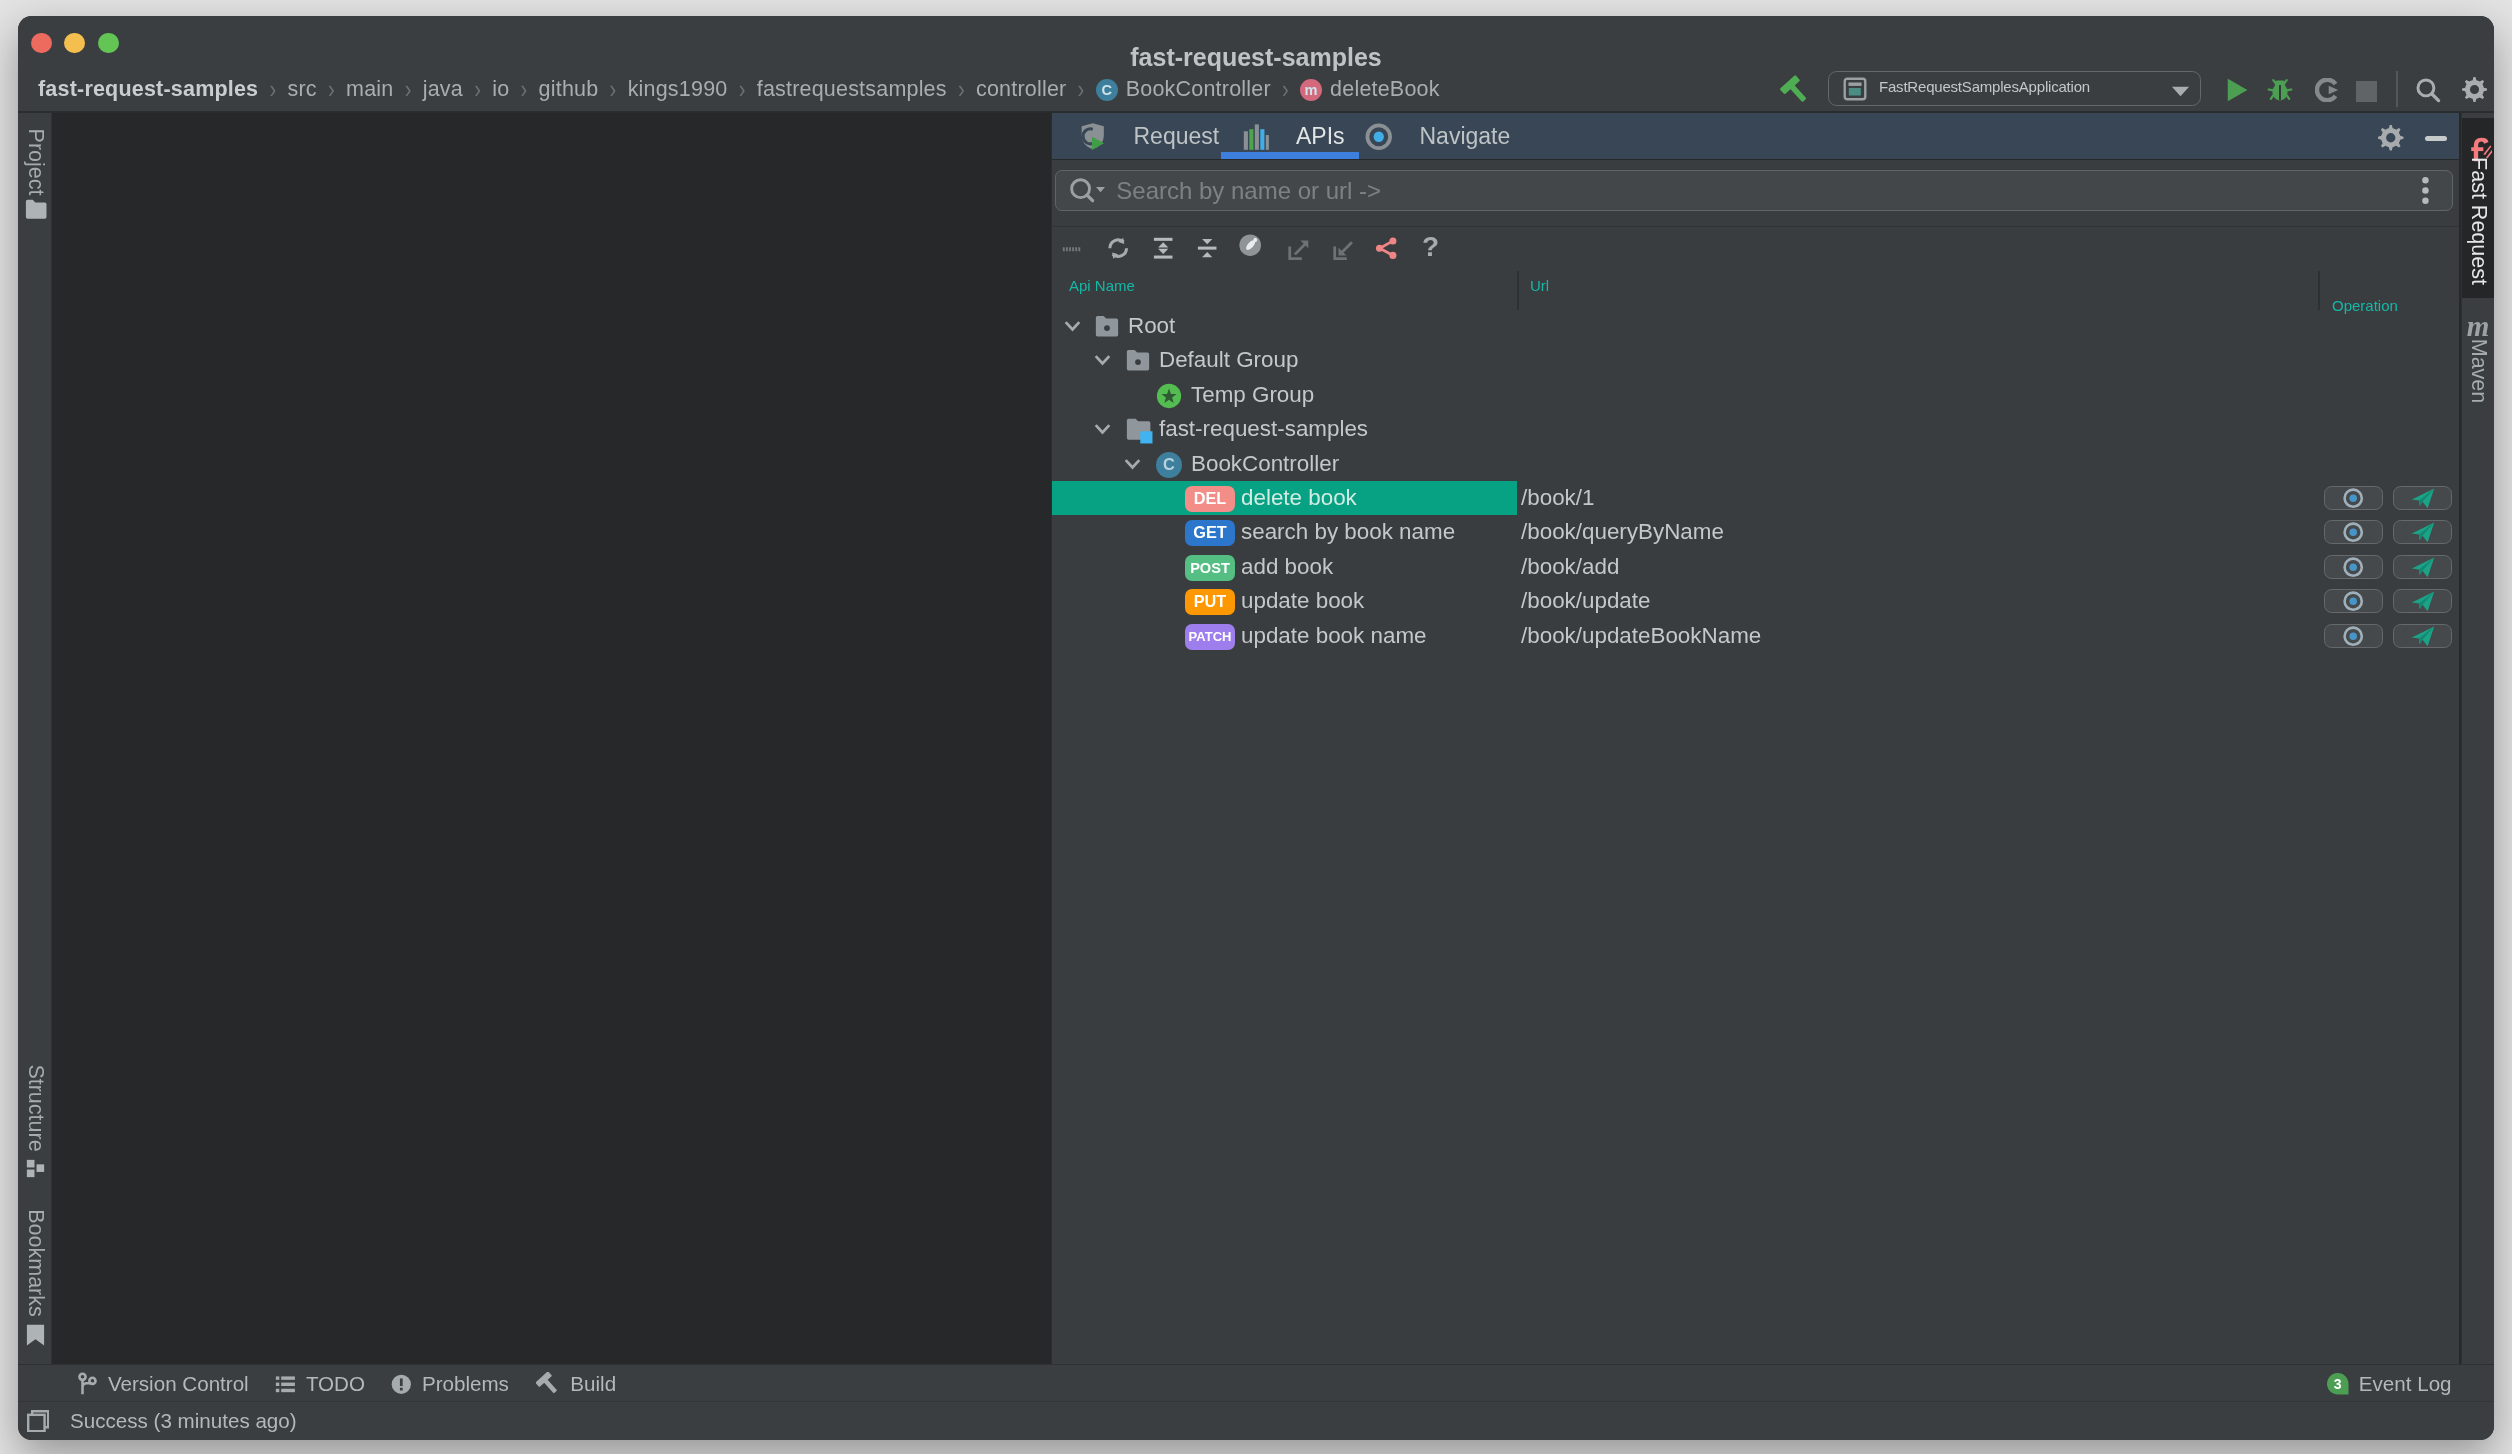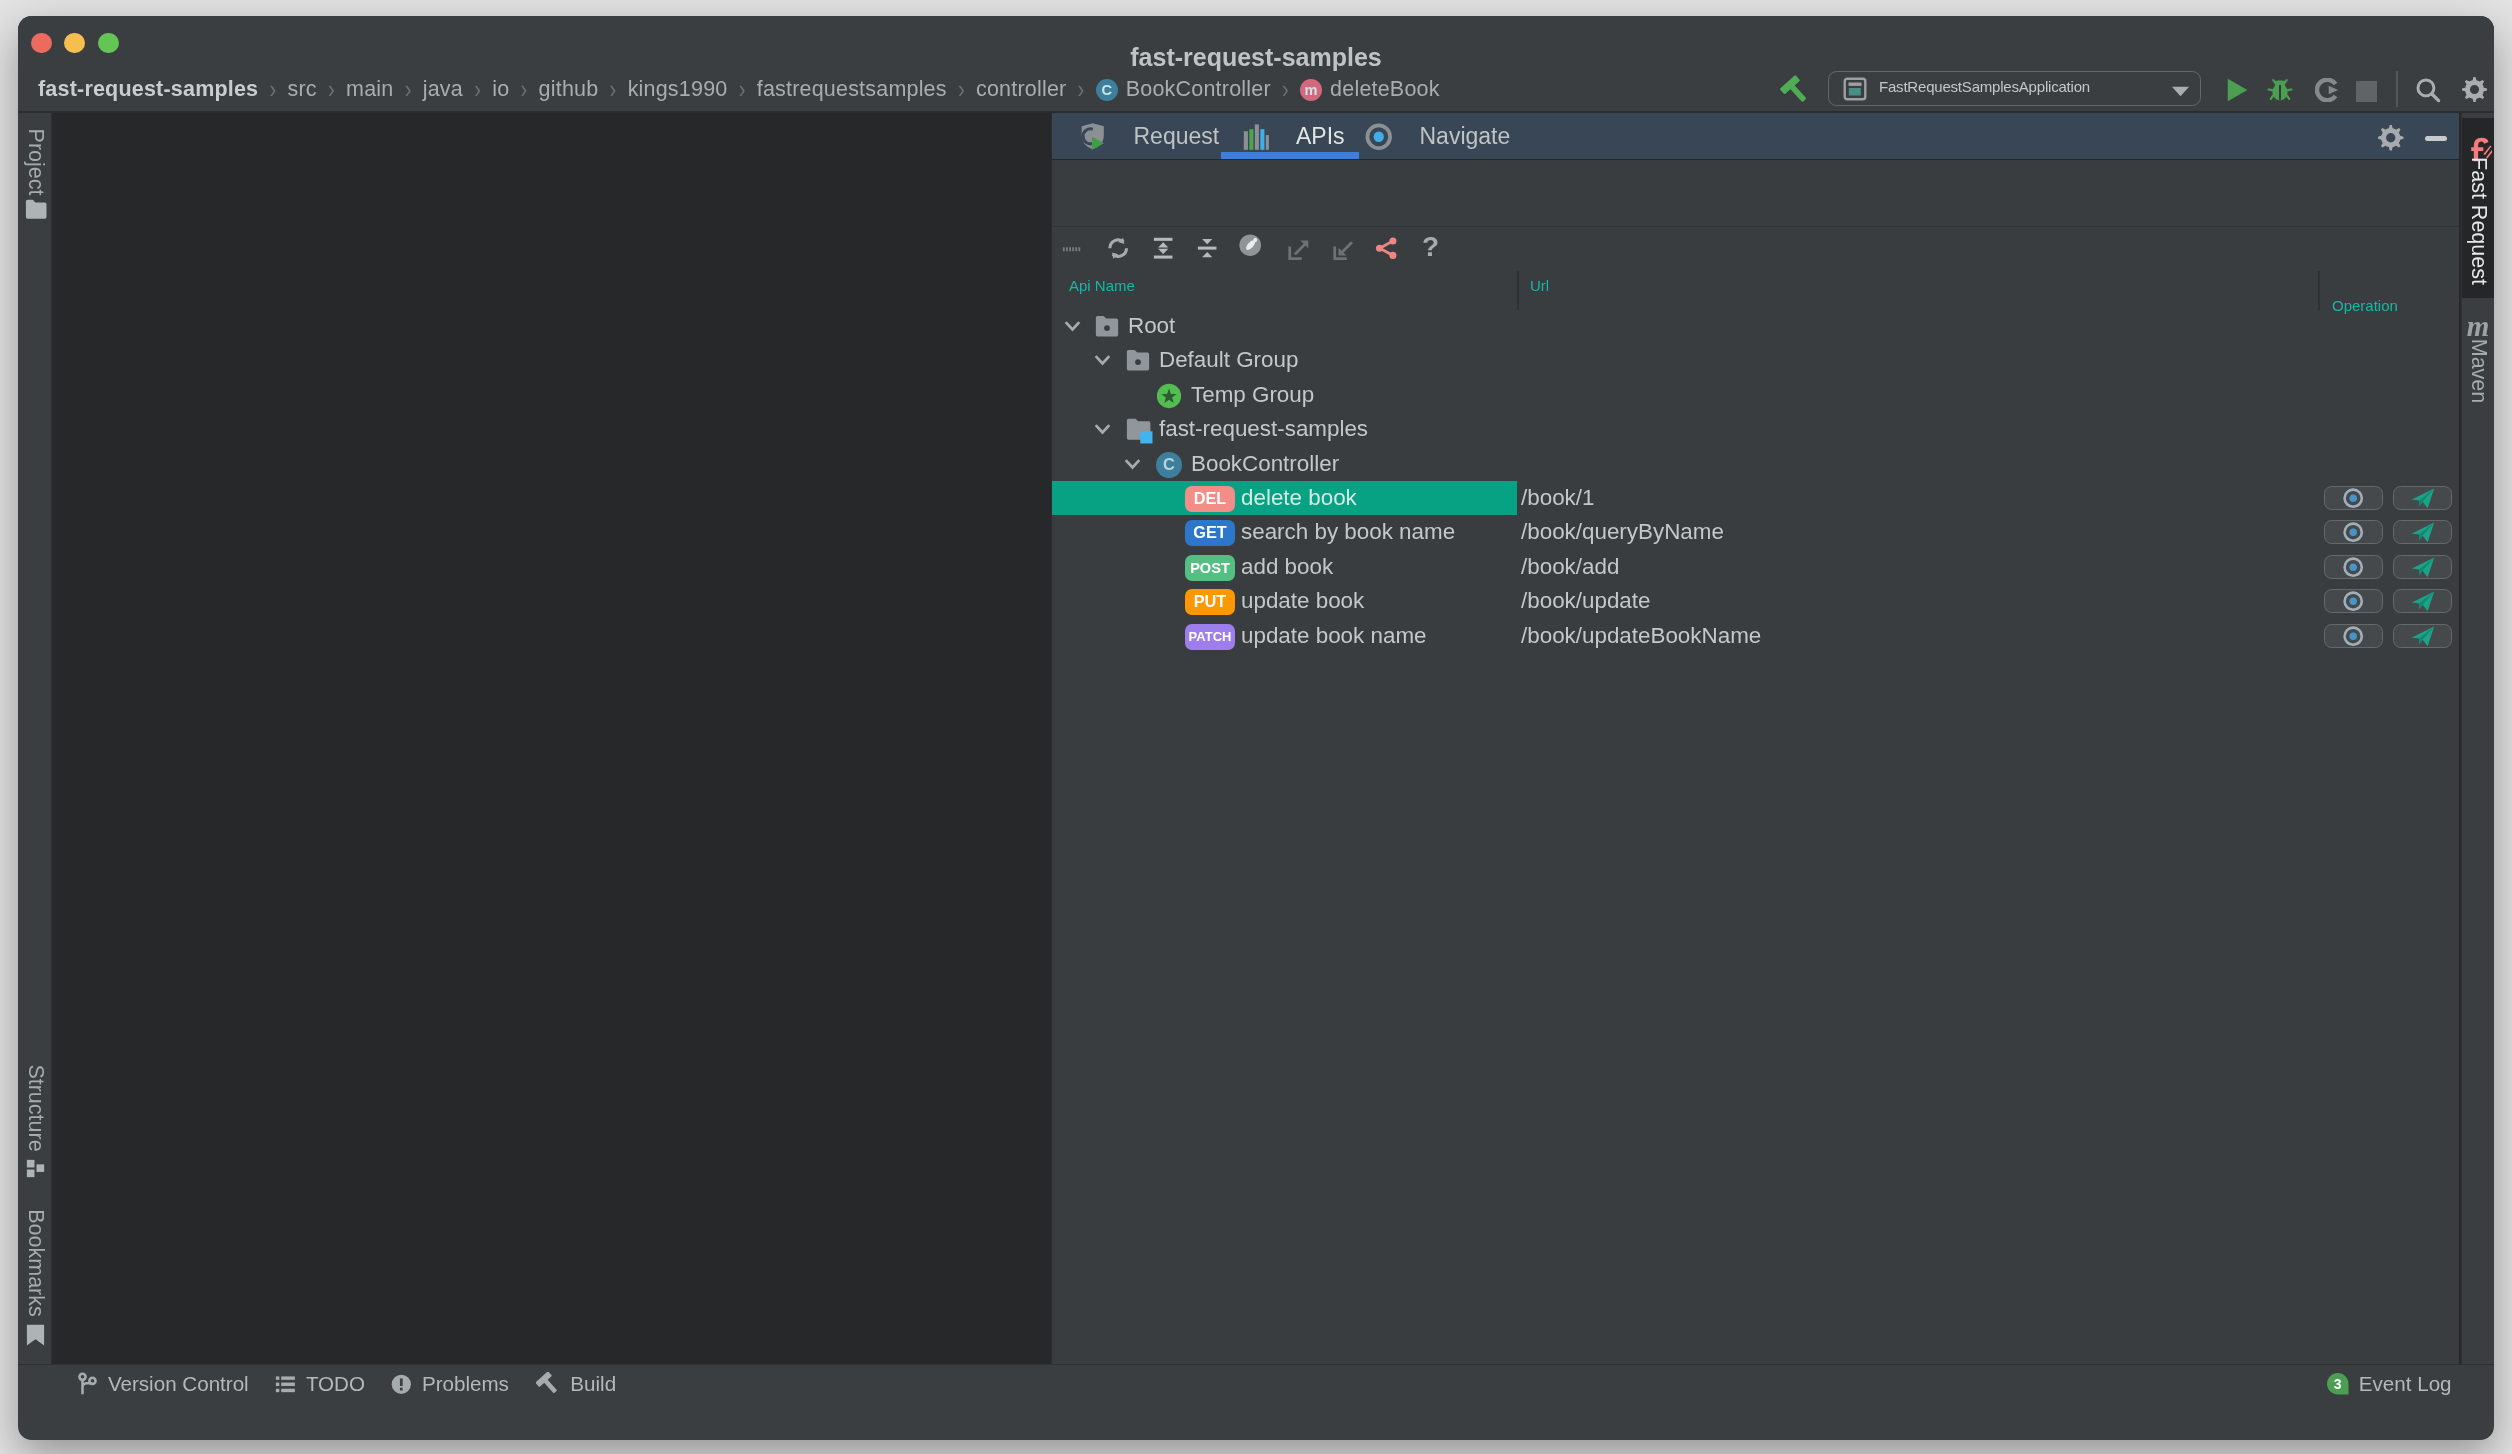--- a/index.html
+++ b/index.html
@@ -177,20 +177,35 @@
               <circle cx="8" cy="8" r="3" fill="#41aee8"></circle>
             </svg>
           <span>Navigate</span>
         </div>
         <div class="abs" style="left:169px; bottom:0; width:138px; height:6.9px; background:#3e7edd;"></div>
         <svg class="abs" style="left:1325px; top:11.2px;" width="27.5" height="27.5" viewBox="0 0 16 16">
             <path fill="#a7abad" fill-rule="evenodd" d="M7.4 0.6 L8.6 0.6 L9.1 2.5 A5.6 5.6 0 0 1 11.1 3.3 L12.8 2.3 L13.7 3.2 L12.7 4.9 A5.6 5.6 0 0 1 13.5 6.9 L15.4 7.4 L15.4 8.6 L13.5 9.1 A5.6 5.6 0 0 1 12.7 11.1 L13.7 12.8 L12.8 13.7 L11.1 12.7 A5.6 5.6 0 0 1 9.1 13.5 L8.6 15.4 L7.4 15.4 L6.9 13.5 A5.6 5.6 0 0 1 4.9 12.7 L3.2 13.7 L2.3 12.8 L3.3 11.1 A5.6 5.6 0 0 1 2.5 9.1 L0.6 8.6 L0.6 7.4 L2.5 6.9 A5.6 5.6 0 0 1 3.3 4.9 L2.3 3.2 L3.2 2.3 L4.9 3.3 A5.6 5.6 0 0 1 6.9 2.5 Z M8 5.3 A2.7 2.7 0 1 0 8 10.7 A2.7 2.7 0 1 0 8 5.3 Z"></path>
           </svg>
         <div class="abs" style="left:1373px; top:22.4px; width:22.4px; height:5.2px; background:#c6cacb; border-radius:2.6px;"></div>
       </div>
+      <div id="search">
+        <svg style="margin-left:13px;" width="40" height="27.5" viewBox="0 0 23 16">
+            <circle cx="6.6" cy="6.8" r="5.2" fill="none" stroke="#9ba0a2" stroke-width="1.7"></circle>
+            <line x1="10.4" y1="10.6" x2="13.6" y2="13.8" stroke="#9ba0a2" stroke-width="1.9" stroke-linecap="round"></line>
+            <path d="M15.6 5.8 L20.8 5.8 L18.2 8.8 Z" fill="#9ba0a2"></path>
+          </svg>
+        <span style="margin-left:6.9px; color:#7c8284; font-size:24px;">Search by name or url -&gt;</span>
+        <svg class="abs" style="left:1366px; top:5.2px;" width="6.9" height="29" viewBox="0 0 4 17">
+            <g fill="#b6babc">
+              <circle cx="2" cy="2.5" r="1.9"></circle>
+              <circle cx="2" cy="8.5" r="1.9"></circle>
+              <circle cx="2" cy="14.5" r="1.9"></circle>
+            </g>
+          </svg>
+      </div>
       <div id="ptoolbar">
 
         <svg class="ticon" style="left:9.5px;" width="22.4" height="22.4" viewBox="0 0 13 13">
             <line x1="0.5" y1="6.5" x2="11" y2="6.5" stroke="#73787a" stroke-width="2.4" stroke-dasharray="1.1 0.7"></line>
           </svg>
 
         <svg class="ticon" style="left:55px; top:9.5px;" width="24" height="24" viewBox="0 0 14 14">
             <g stroke="#a7abad" stroke-width="1.9" fill="none">
               <path d="M12.2 7 A5.2 5.2 0 0 1 3.6 10.9"></path>
               <path d="M1.8 7 A5.2 5.2 0 0 1 10.4 3.1"></path>
@@ -450,14 +465,23 @@
       <span>Build</span>
     </div>
     <div class="bitem" style="left:2309px;">
       <svg width="21.5" height="21.5" viewBox="0 0 13 13" style="font-size:24px">
           <path d="M13 6.5 A6.5 6.5 0 1 1 6.5 0 L13 0 Z" transform="rotate(90 6.5 6.5)" fill="#4c9e52"></path>
           <text x="6.5" y="9.4" text-anchor="middle" font-size="8.5" font-weight="bold" fill="#fff" font-family="Liberation Sans">3</text>
         </svg>
       <span>Event Log</span>
     </div>
   </div>
+  <div id="statusbar">
+    <svg class="abs" style="left:8.6px; top:7.7px;" width="22.4" height="22.4" viewBox="0 0 13 13">
+        <g fill="none" stroke="#a6abad" stroke-width="1.4">
+          <rect x="0.7" y="2.8" width="9.5" height="9.5"></rect>
+          <path d="M3 2.8 L3 0.7 L12.3 0.7 L12.3 10 L10.2 10"></path>
+        </g>
+      </svg>
+    <span class="abs" style="left:52px; top:6.9px;">Success (3 minutes ago)</span>
+  </div>
 </div>
 
 
 </body></html>

